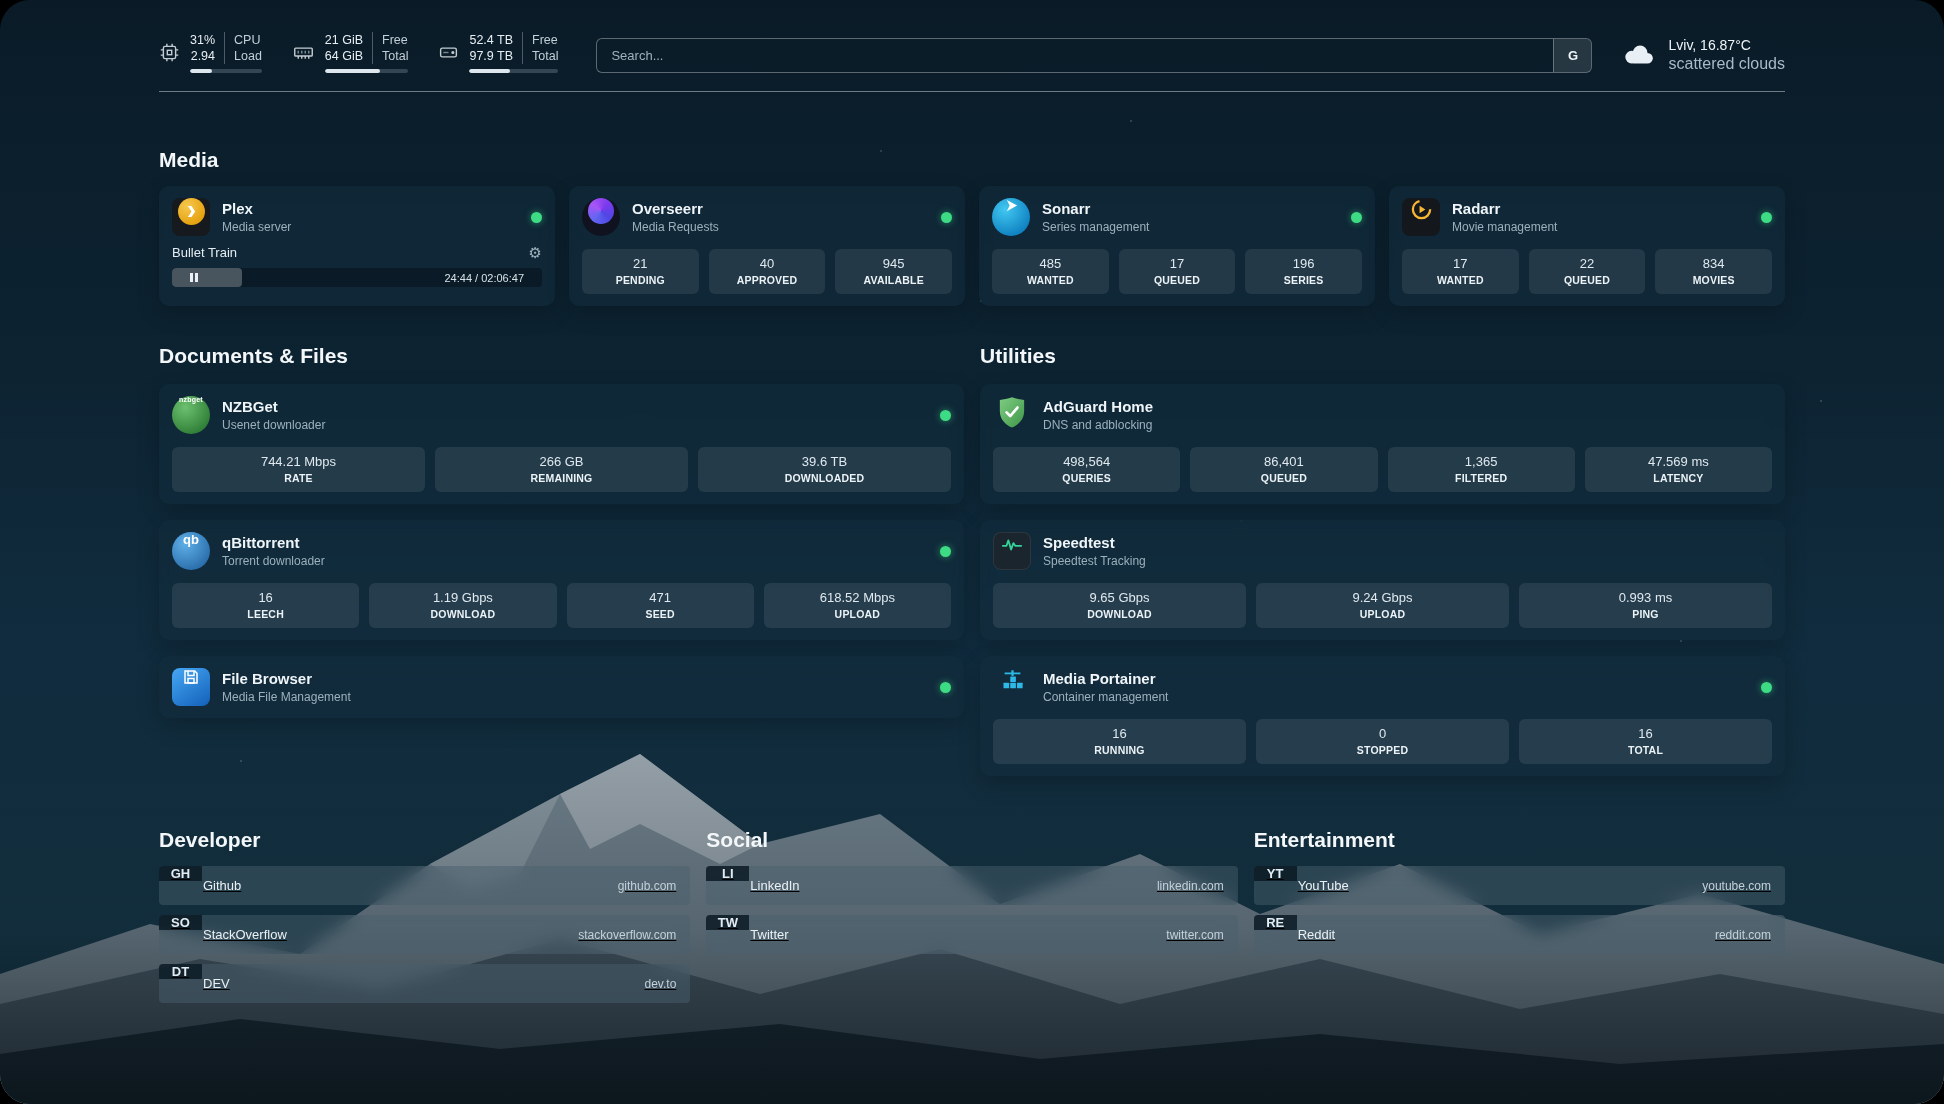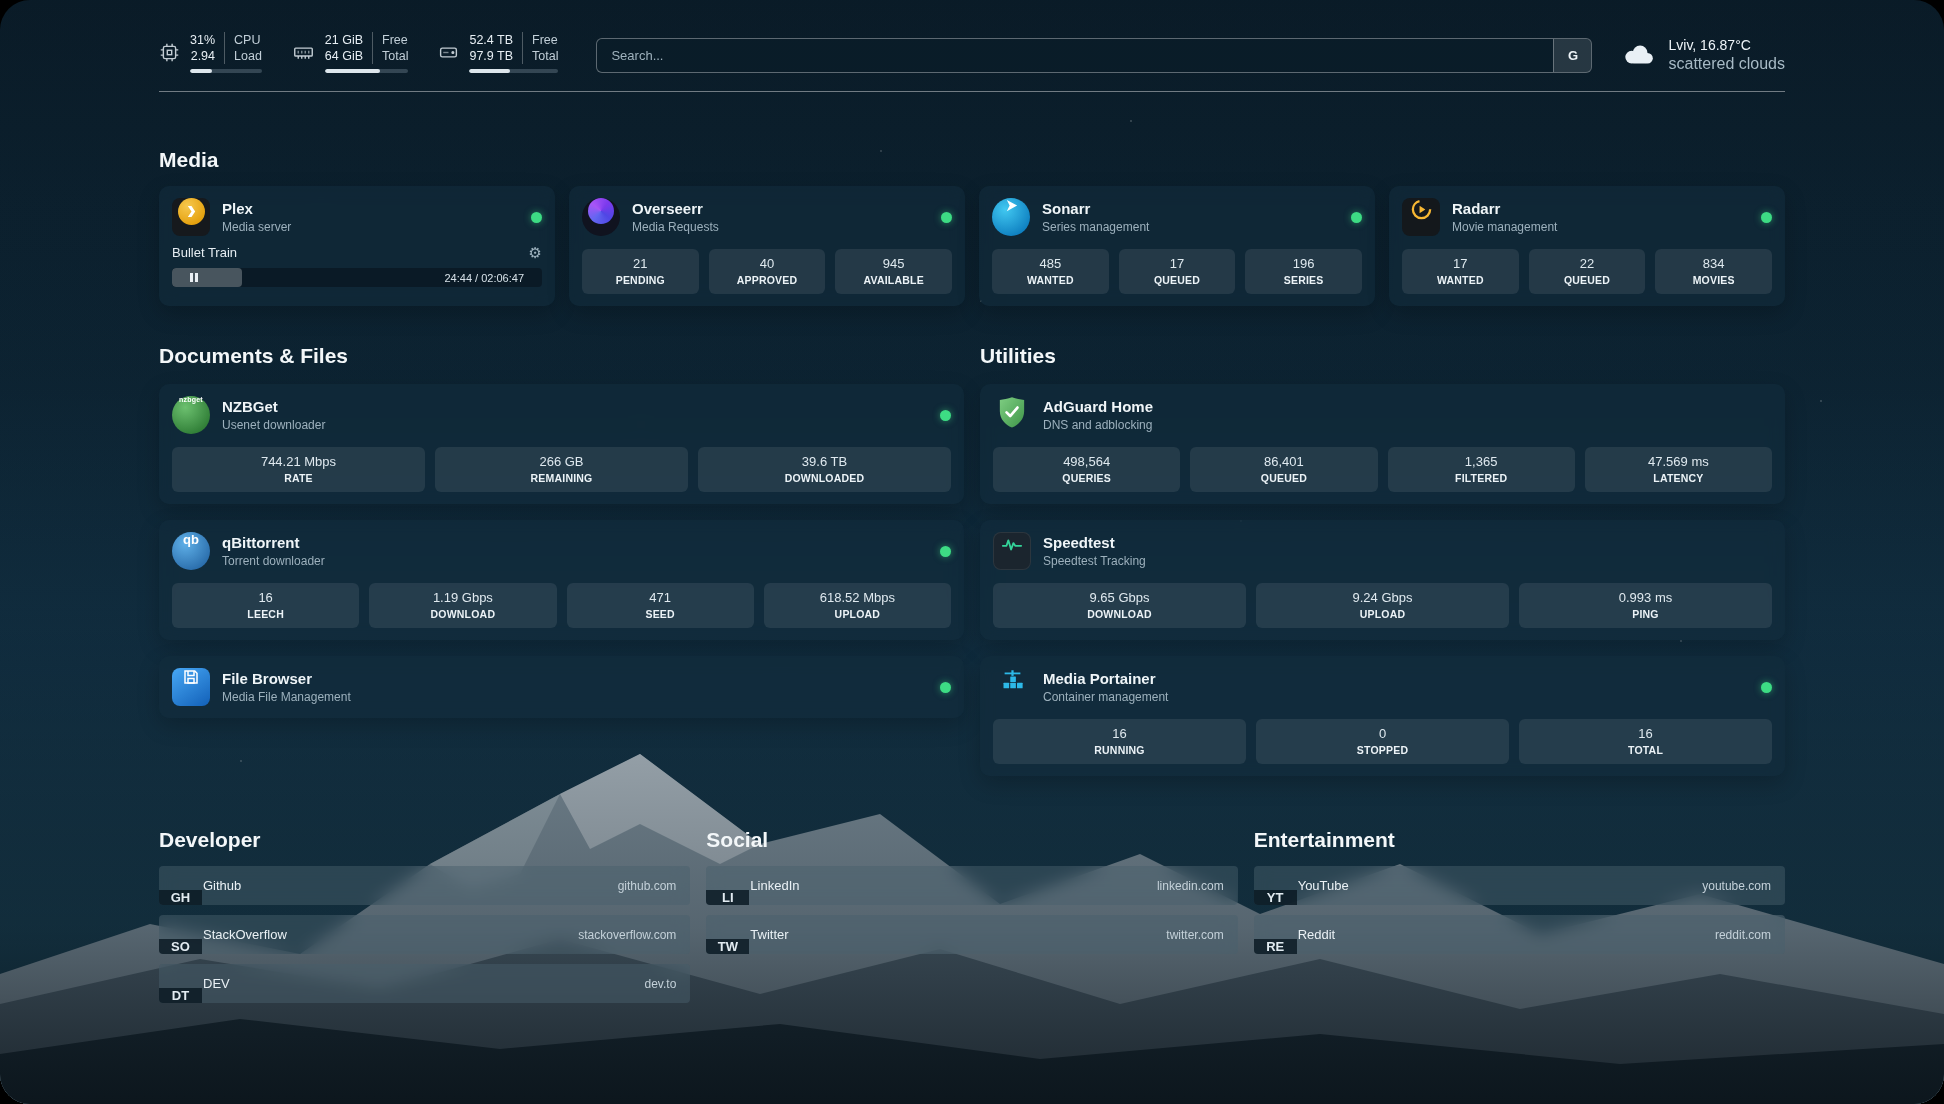--- a/index.html
+++ b/index.html
@@ -88,22 +88,22 @@
   .icon-radarr { border-radius: 8px; background: #14181c; }
   .icon-nzbget { border-radius: 50%; background: radial-gradient(circle at 35% 30%, #6cc06f, #2f7d36 78%); }
   .nzb-text { font-size: 7px; font-weight: 700; color: #fff; letter-spacing: .2px; }
   .icon-qbit { border-radius: 50%; background: radial-gradient(circle at 35% 30%, #5fb0e8, #2a6dab 78%); }
   .qb-text { font-size: 13px; font-weight: 700; color: #fff; }
   .icon-filebrowser { border-radius: 8px; background: linear-gradient(145deg, #47a8f5, #1260b8); }
   .icon-speedtest { border-radius: 8px; background: #1b252e; border: 1px solid rgba(255,255,255,.08); }
 
   
   .bm-grid { display: grid; grid-template-columns: 1fr 1fr 1fr; gap: 16px; margin-top: 52px; padding-bottom: 40px; }
-  .bm-row { display: flex; align-items: flex-end; height: 39px; margin-bottom: 10px; border-radius: 4px;
-    overflow: hidden; background: rgba(74,96,108,.48); backdrop-filter: blur(8px); cursor: pointer; }
+  .bm-row { display: flex; align-items: flex-start; height: 39px; margin-bottom: 10px; border-radius: 4px;
+    overflow: hidden; background: rgba(74,96,108,.48); backdrop-filter: blur(8px); cursor: pointer; text-decoration: underline; }
   .bm-abbr { width: 43px; flex: 0 0 auto; display: flex; align-items: center; justify-content: center;
     background: rgba(10,24,34,.82); color: #e2ebf1; font-size: 13px; font-weight: 600; }
   .bm-name { align-self: center; padding-left: 1px; font-size: 13px; color: #eaf1f5; }
   .bm-url { align-self: center; margin-left: auto; padding-right: 14px; font-size: 12px; color: #c4d1d9; }
 </style>
 </head>
 <body>
 
 <div class="screen">
   <svg class="mountains" viewBox="0 0 1944 430" preserveAspectRatio="none">

